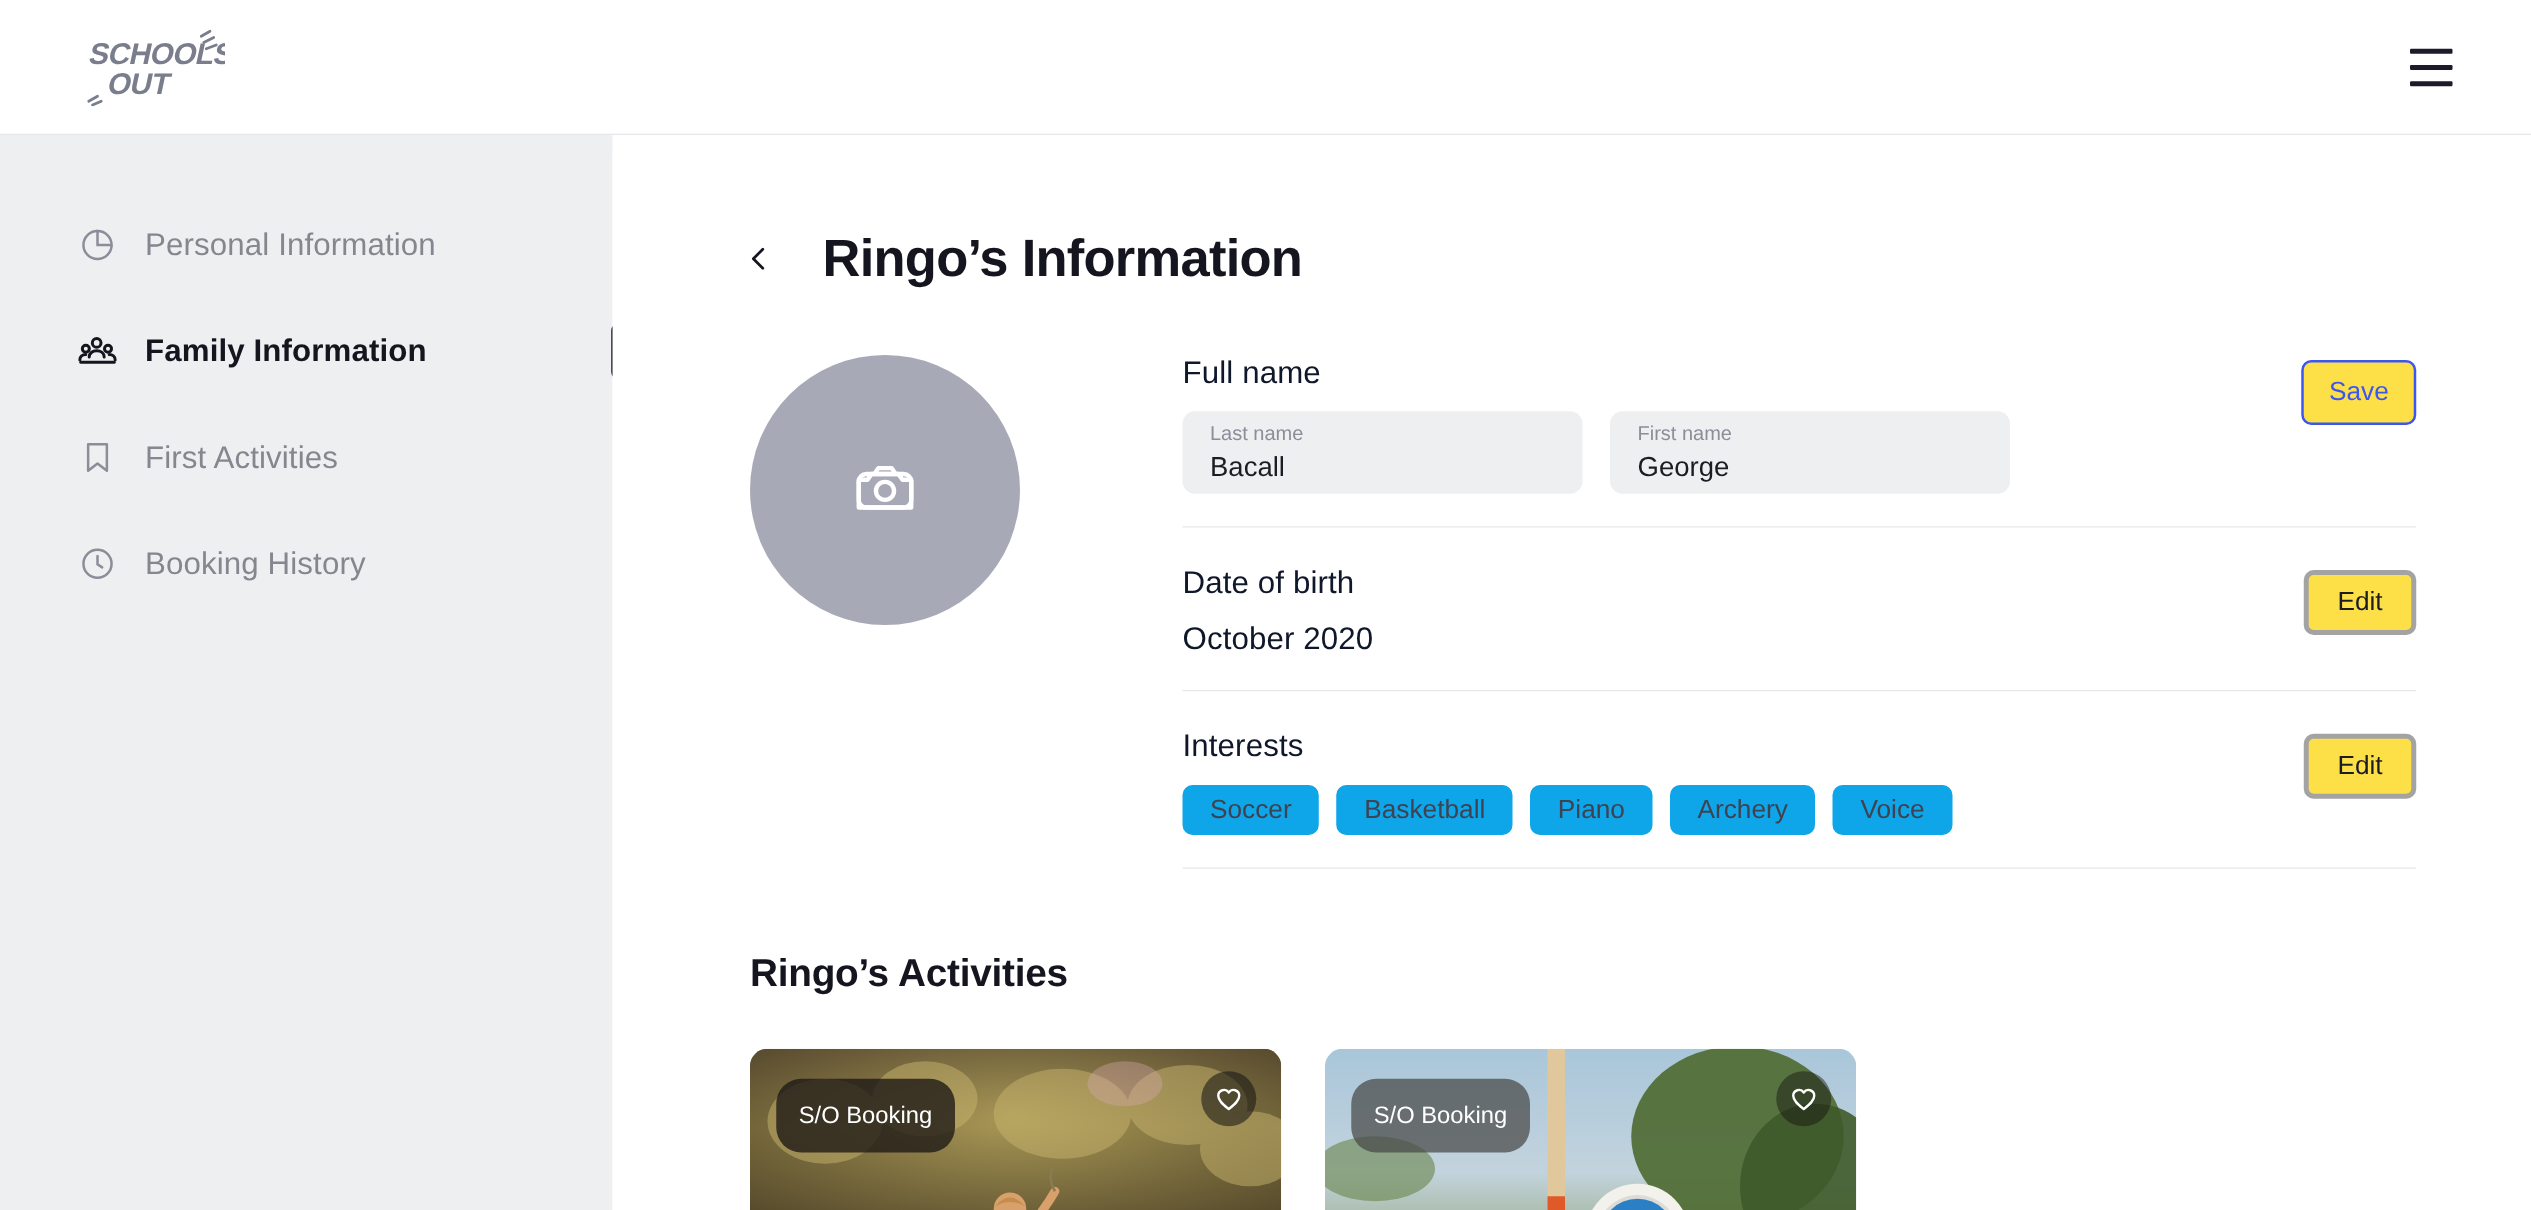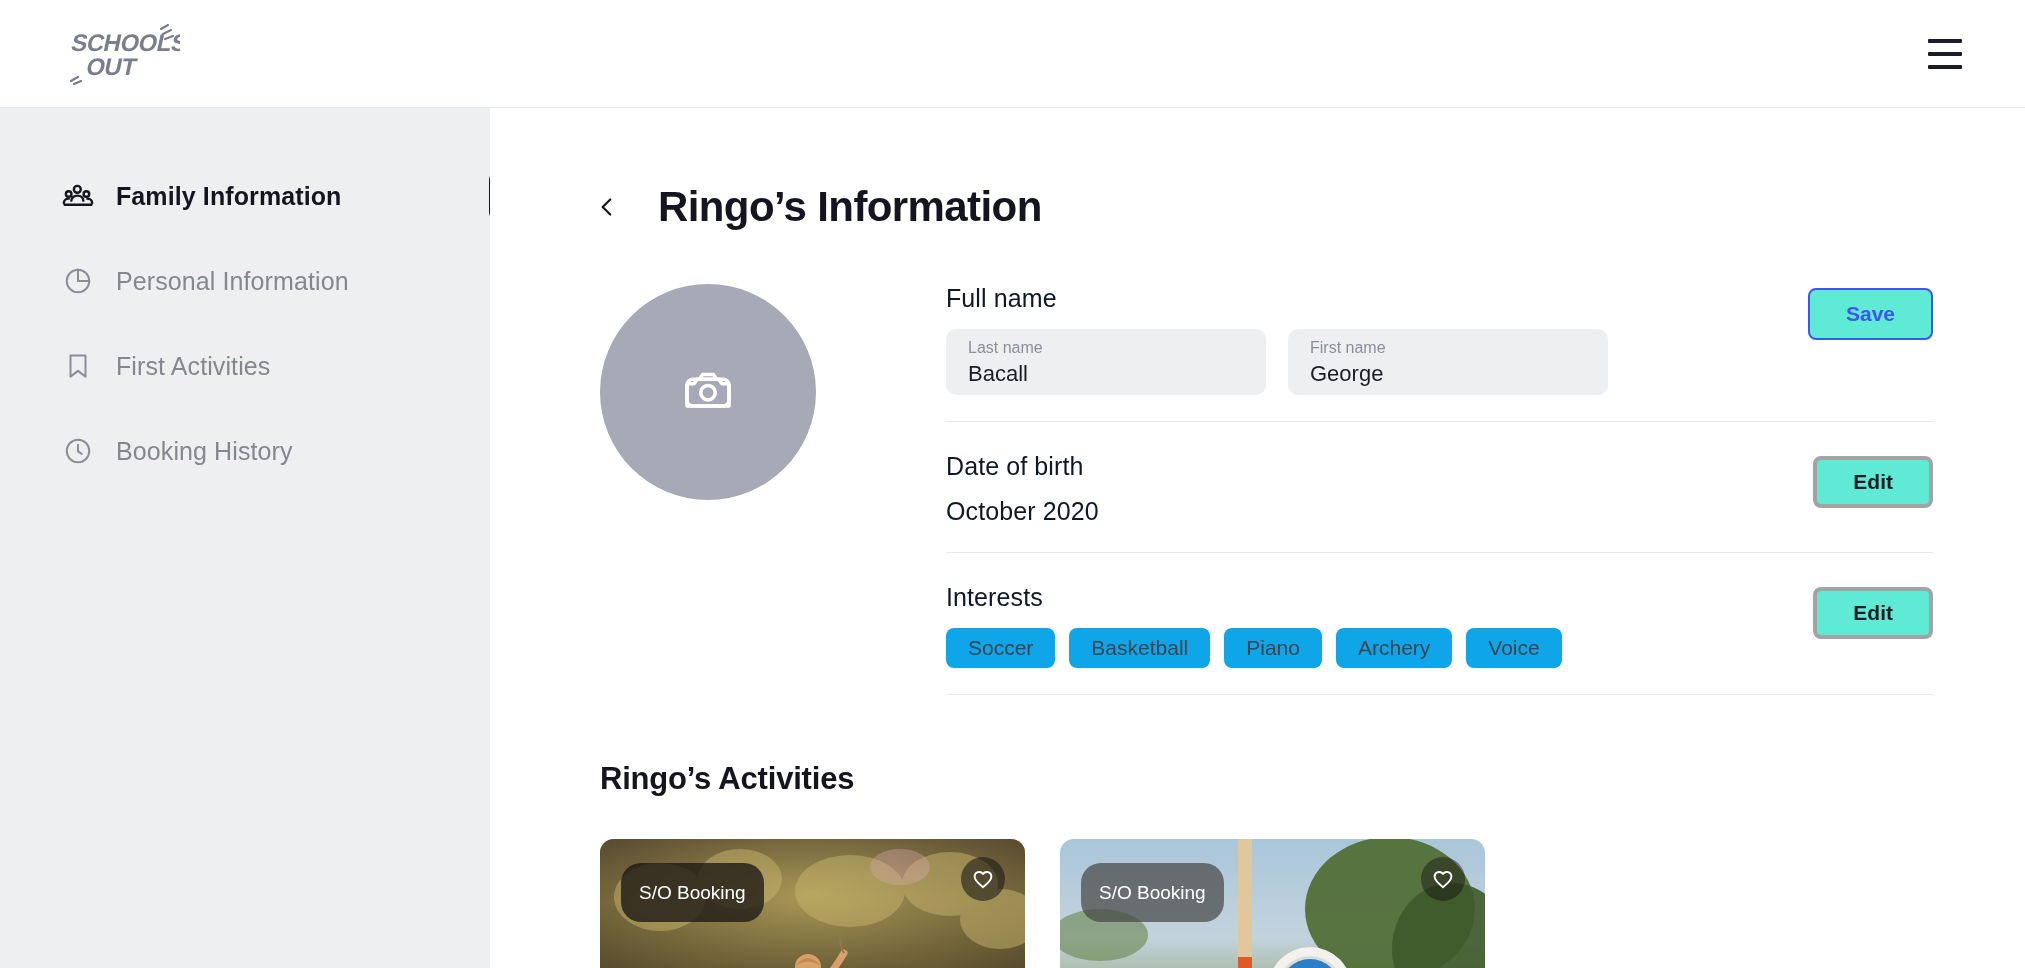--- a/index.html
+++ b/index.html
@@ -223,31 +223,30 @@
   }
   .input-value {
     font-size: 22px;
     color: #1c1c24;
     display: block;
     line-height: 1.25;
   }
 
   .btn {
     border-radius: 8px;
-    background: #5eead4;
+    background: #fde047;
     font-size: 21px;
     height: 52px;
     min-width: 90px;
-    padding: 0 36px;
+    padding: 0 20px;
     display: flex;
     align-items: center;
     justify-content: center;
     cursor: pointer;
     flex: 0 0 auto;
-    font-weight: bold;
   }
   .btn-save {
     border: 2px solid #3d56f0;
     color: #3d56f0;
     margin-top: 4px;
   }
   .btn-edit {
     border: 4px solid #a3a3a3;
     color: #1c1c24;
     margin-top: 4px;
@@ -356,44 +355,44 @@
 
     <div class="hamburger">
       <span></span>
       <span></span>
       <span></span>
     </div>
   </div>
 
   <nav class="sidebar">
 
+    <div class="nav-item">
+      <span class="nav-icon">
+        <svg width="30" height="30" viewBox="0 0 24 24" fill="none" stroke="currentColor" stroke-width="1.6">
+          <path d="M12 3a9 9 0 1 0 9 9"></path>
+          <path d="M12 3v9h9a9 9 0 0 0-9-9z" stroke="currentColor" stroke-width="1.6"></path>
+        </svg>
+      </span>
+      <span class="nav-label">Personal Information</span>
+    </div>
+
     <div class="nav-item active">
       <span class="nav-icon">
         <svg width="32" height="32" viewBox="0 0 24 24" fill="none" stroke="currentColor" stroke-width="1.8" stroke-linecap="round">
           <circle cx="11.5" cy="7" r="2.6"></circle>
           <path d="M7 15.5c0-2.3 2-3.8 4.5-3.8s4.5 1.5 4.5 3.8"></path>
           <circle cx="5" cy="10.5" r="2.1"></circle>
           <path d="M1.4 17.2c0-2 1.6-3.2 3.6-3.2"></path>
           <circle cx="18.3" cy="10.5" r="2.1"></circle>
           <path d="M22.6 17.2c0-2-1.6-3.2-3.6-3.2"></path>
           <path d="M2 18.6h20"></path>
         </svg>
       </span>
       <span class="nav-label">Family Information</span>
       <span class="active-bar"></span>
-    </div>
-
-    <div class="nav-item">
-      <span class="nav-icon">
-        <svg width="30" height="30" viewBox="0 0 24 24" fill="none" stroke="currentColor" stroke-width="1.6">
-          <path d="M12 3a9 9 0 1 0 9 9"></path>
-          <path d="M12 3v9h9a9 9 0 0 0-9-9z" stroke="currentColor" stroke-width="1.6"></path>
-        </svg>
-      </span>
-      <span class="nav-label">Personal Information</span>
     </div>
 
     <div class="nav-item">
       <span class="nav-icon">
         <svg width="30" height="30" viewBox="0 0 24 24" fill="none" stroke="currentColor" stroke-width="1.6" stroke-linejoin="round">
           <path d="M6 3.5h12v17l-6-4.6-6 4.6z"></path>
         </svg>
       </span>
       <span class="nav-label">First Activities</span>
     </div>

